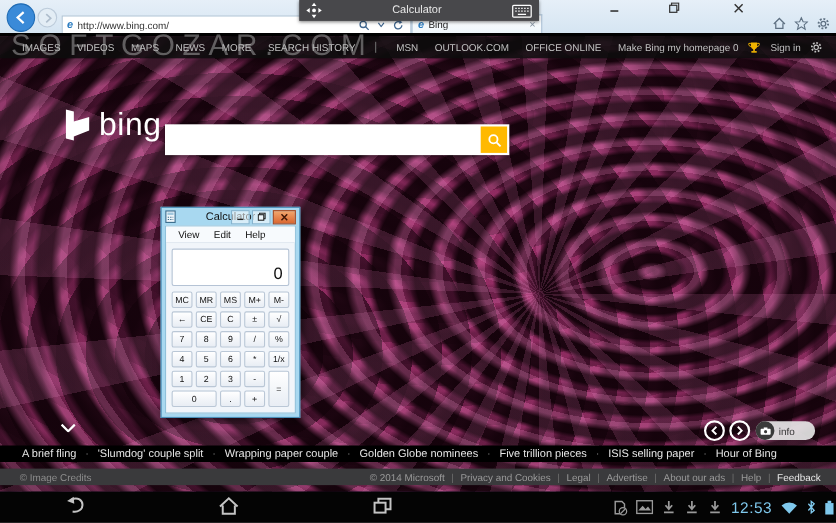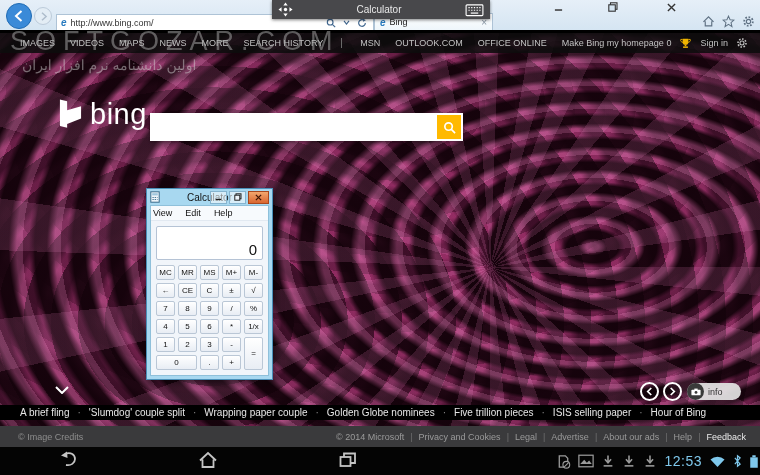--- a/index.html
+++ b/index.html
@@ -61,36 +61,36 @@
   
   .calc{position:absolute;left:146px;top:158px;width:127px;background:#a8d8f0;border:1px solid #4a8fb8;
     box-shadow:2px 3px 7px rgba(0,0,0,.55);z-index:20;box-sizing:border-box;padding:0 3px 3px;}
   .calc-title{height:16px;display:flex;align-items:center;font-size:10px;color:#111;position:relative;}
   .calc-title-label{position:absolute;left:0;right:0;text-align:center;pointer-events:none;}
   .calc-caps{margin-left:auto;display:flex;gap:2px;z-index:2;}
   .cbtn{width:15px;height:11px;border:1px solid #86b4cf;background:rgba(255,255,255,.55);
     display:flex;align-items:center;justify-content:center;cursor:pointer;}
   .cbtn.close{width:19px;background:linear-gradient(#f2a76e,#da6630);border-color:#a8481e;}
   .calc-body{background:#f1f5fa;border:1px solid #8fc0da;}
-  .calc-menu{display:flex;gap:13px;padding:2px 2px 2px;font-size:9px;color:#111;background:#f7fafd;
+  .calc-menu{display:flex;gap:13px;padding:2px 11px 2px;font-size:9px;color:#111;background:#f7fafd;
     border-bottom:1px solid #e2e9f1;}
   .calc-menu span{cursor:pointer;}
   .calc-display{margin:5px;height:30px;background:#fff;border:1px solid #b5c3d5;border-radius:2px;
     display:flex;align-items:flex-end;justify-content:flex-end;font-size:15px;padding:1px 5px;color:#111;}
   .calc-grid{display:grid;grid-template-columns:repeat(5,1fr);grid-template-rows:repeat(6,15px);
     gap:3px;margin:5px;}
   .k{background:linear-gradient(#ffffff,#e8edf4);border:1px solid #bac7d6;border-radius:2px;
     font-size:8px;display:flex;align-items:center;justify-content:center;color:#111;cursor:pointer;}
   .k-eq{grid-area:5/5/7/6;} .k-0{grid-area:6/1/7/3;} .k-dot{grid-area:6/3/7/4;} .k-plus{grid-area:6/4/7/5;}
   
   .ticker{position:absolute;left:0;right:0;top:375px;height:15px;background:#000;display:flex;
     align-items:center;padding-left:20px;font-size:10px;color:#e6e6e6;z-index:16;white-space:nowrap;}
   .tick{cursor:pointer;}
   .tick + .tick::before{content:"·";margin:0 8px;color:#8a8a8a;}
-  .pfooter{position:absolute;left:0;right:0;top:396px;height:21px;background:#3a3a3c;display:flex;
+  .pfooter{position:absolute;left:0;right:0;top:396px;height:15px;background:#3a3a3c;display:flex;
     align-items:center;font-size:9px;z-index:16;}
   .f-left{padding-left:18px;color:#8d8d8d;}
   .f-right{margin-left:auto;padding-right:14px;display:flex;align-items:center;color:#9a9a9a;white-space:nowrap;}
   .flink{cursor:pointer;}
   .flink + .flink::before{content:"|";margin:0 6px;color:#6e6e6e;}
   .flink:last-child{color:#e9e9e9;}
   
   .chevron-down{position:absolute;left:55px;top:350px;z-index:16;cursor:pointer;}
   .car-btn{position:absolute;width:19px;height:19px;border:2px solid #fff;border-radius:50%;
     box-sizing:border-box;display:flex;align-items:center;justify-content:center;z-index:16;cursor:pointer;
@@ -219,21 +219,20 @@
           </svg>
         <span>Sign in</span>
         <svg width="12" height="12" viewBox="0 0 18 18">
             <circle cx="9" cy="9" r="3" fill="none" stroke="#c2c2c2" stroke-width="1.6"></circle>
             <circle cx="9" cy="9" r="6" fill="none" stroke="#c2c2c2" stroke-width="2.4" stroke-dasharray="2.4 2.2"></circle>
           </svg>
       </div>
     </div>
 
     <div class="wm1">SOFTGOZAR.COM</div>
-    <div class="wm2">اولین دانشنامه نرم افزار ایران</div>
 
     <div class="logo">
       <svg width="25" height="30" viewBox="0 0 26 30">
           <path d="M2 0 L9.5 1.8 V11.2 L24 7 V19.8 L9.5 25.4 V29.2 L2 27.4 Z" fill="#fff"></path>
         </svg>
       <span class="logo-text">bing</span>
     </div>
 
     <div class="searchbox">
       <input type="text" value="" style="">

